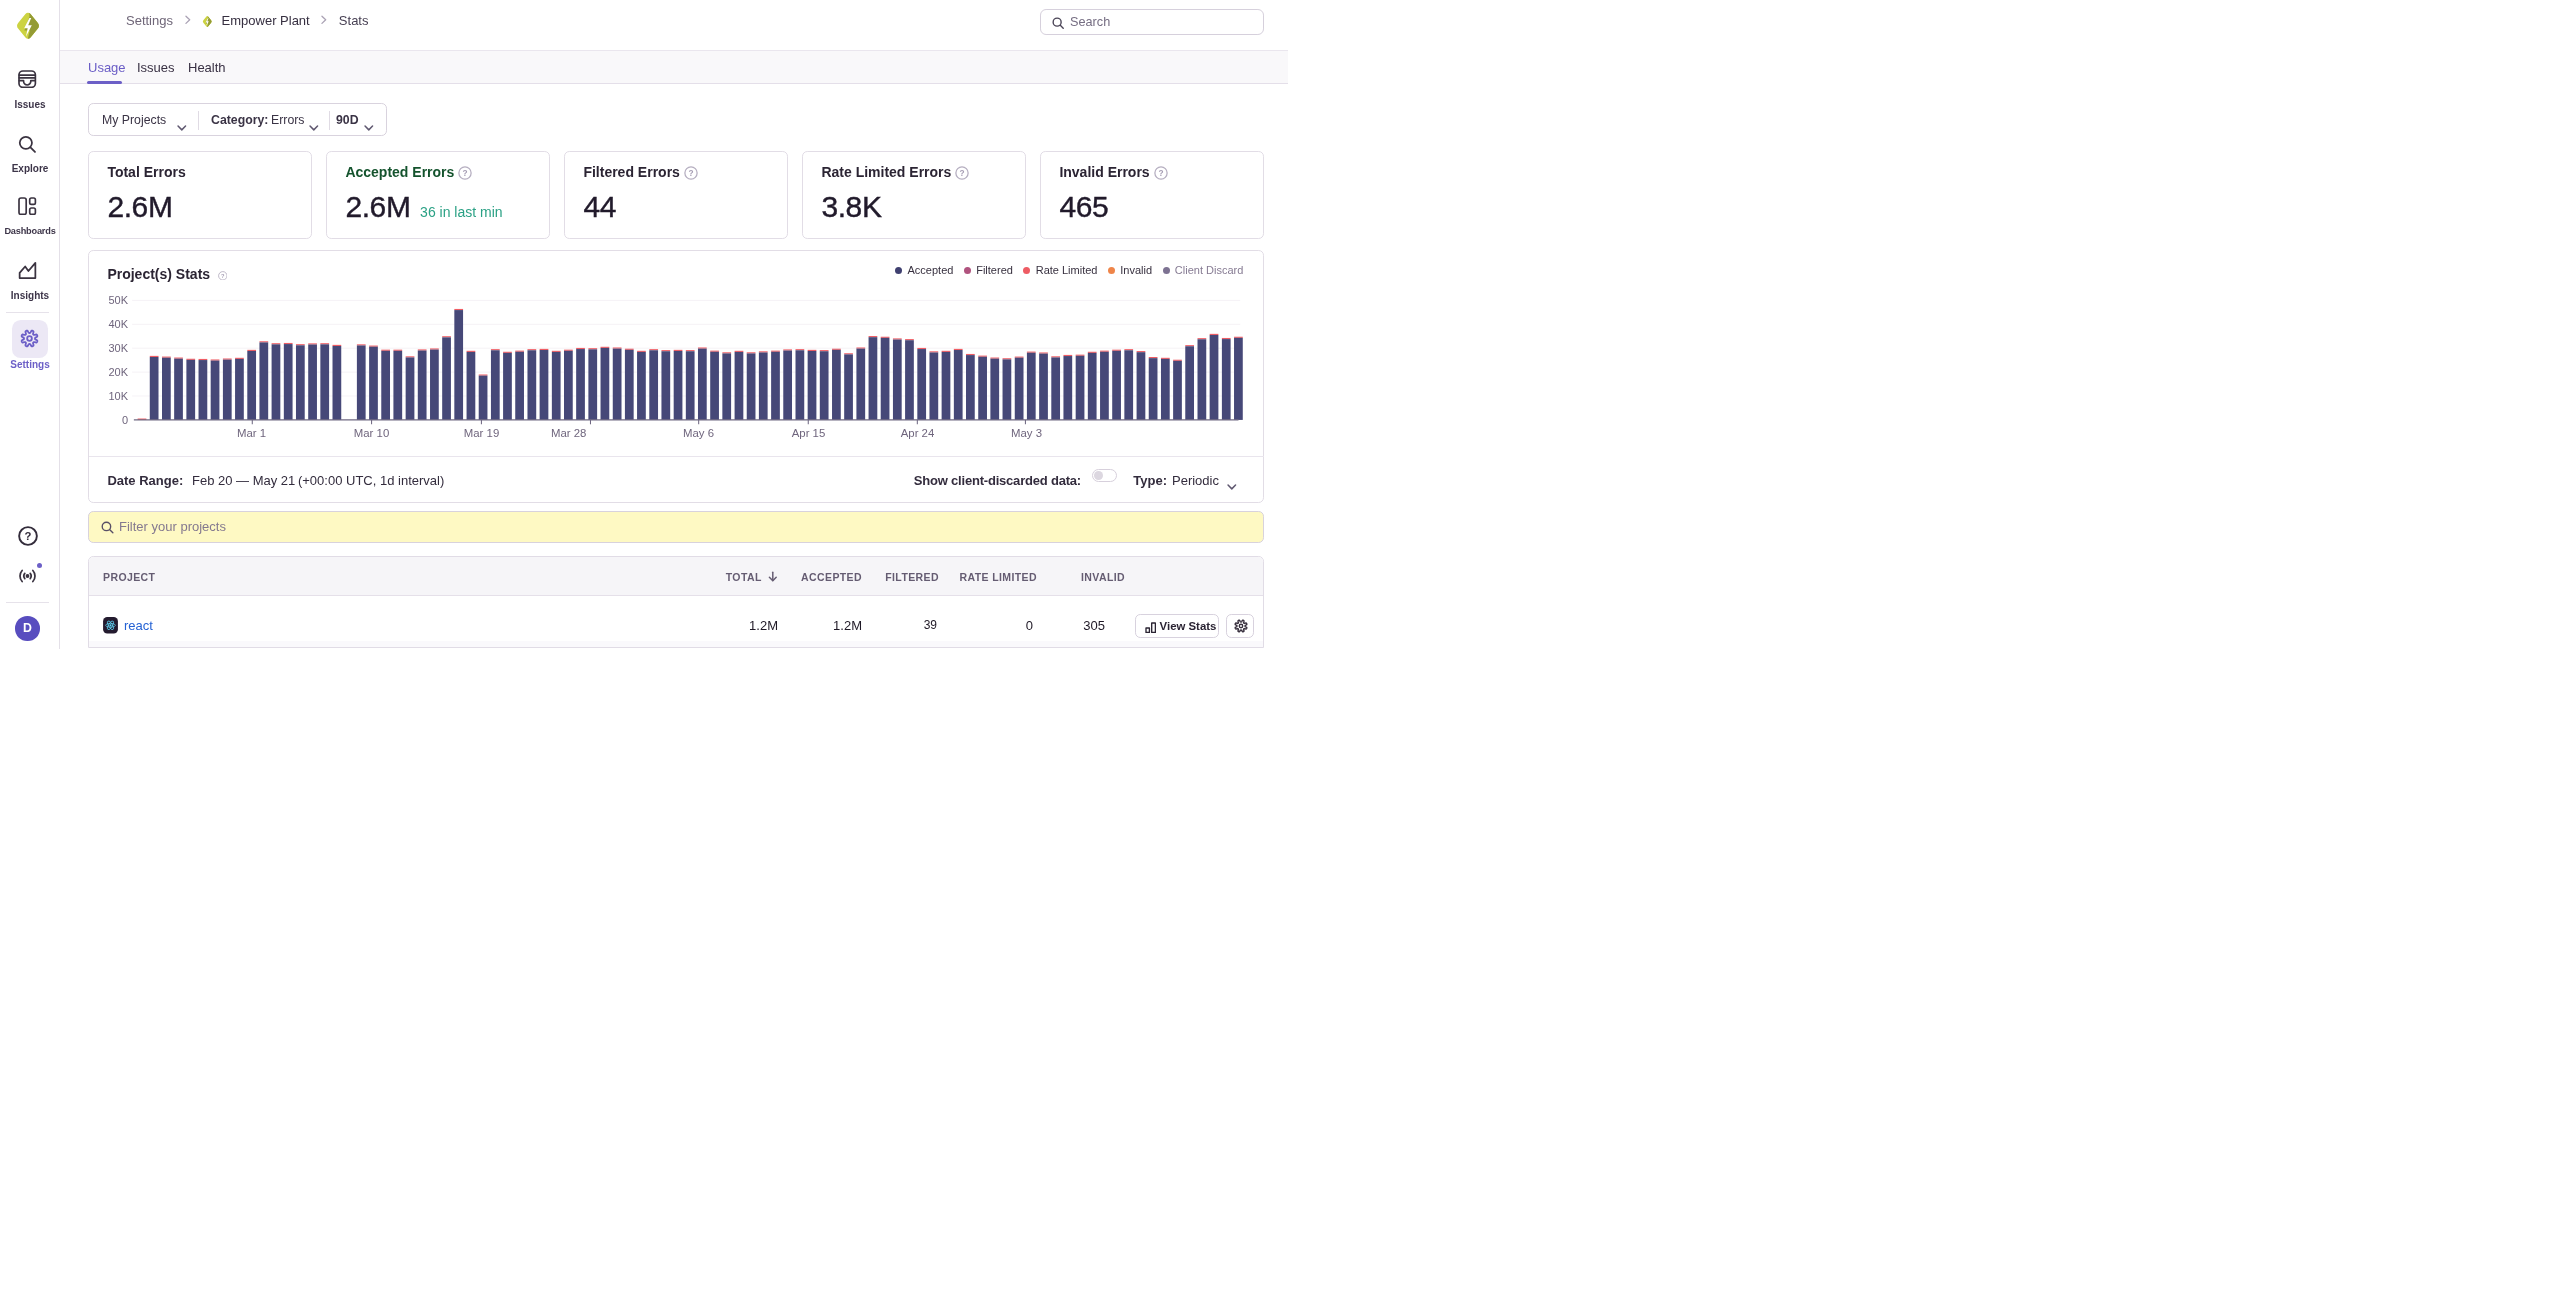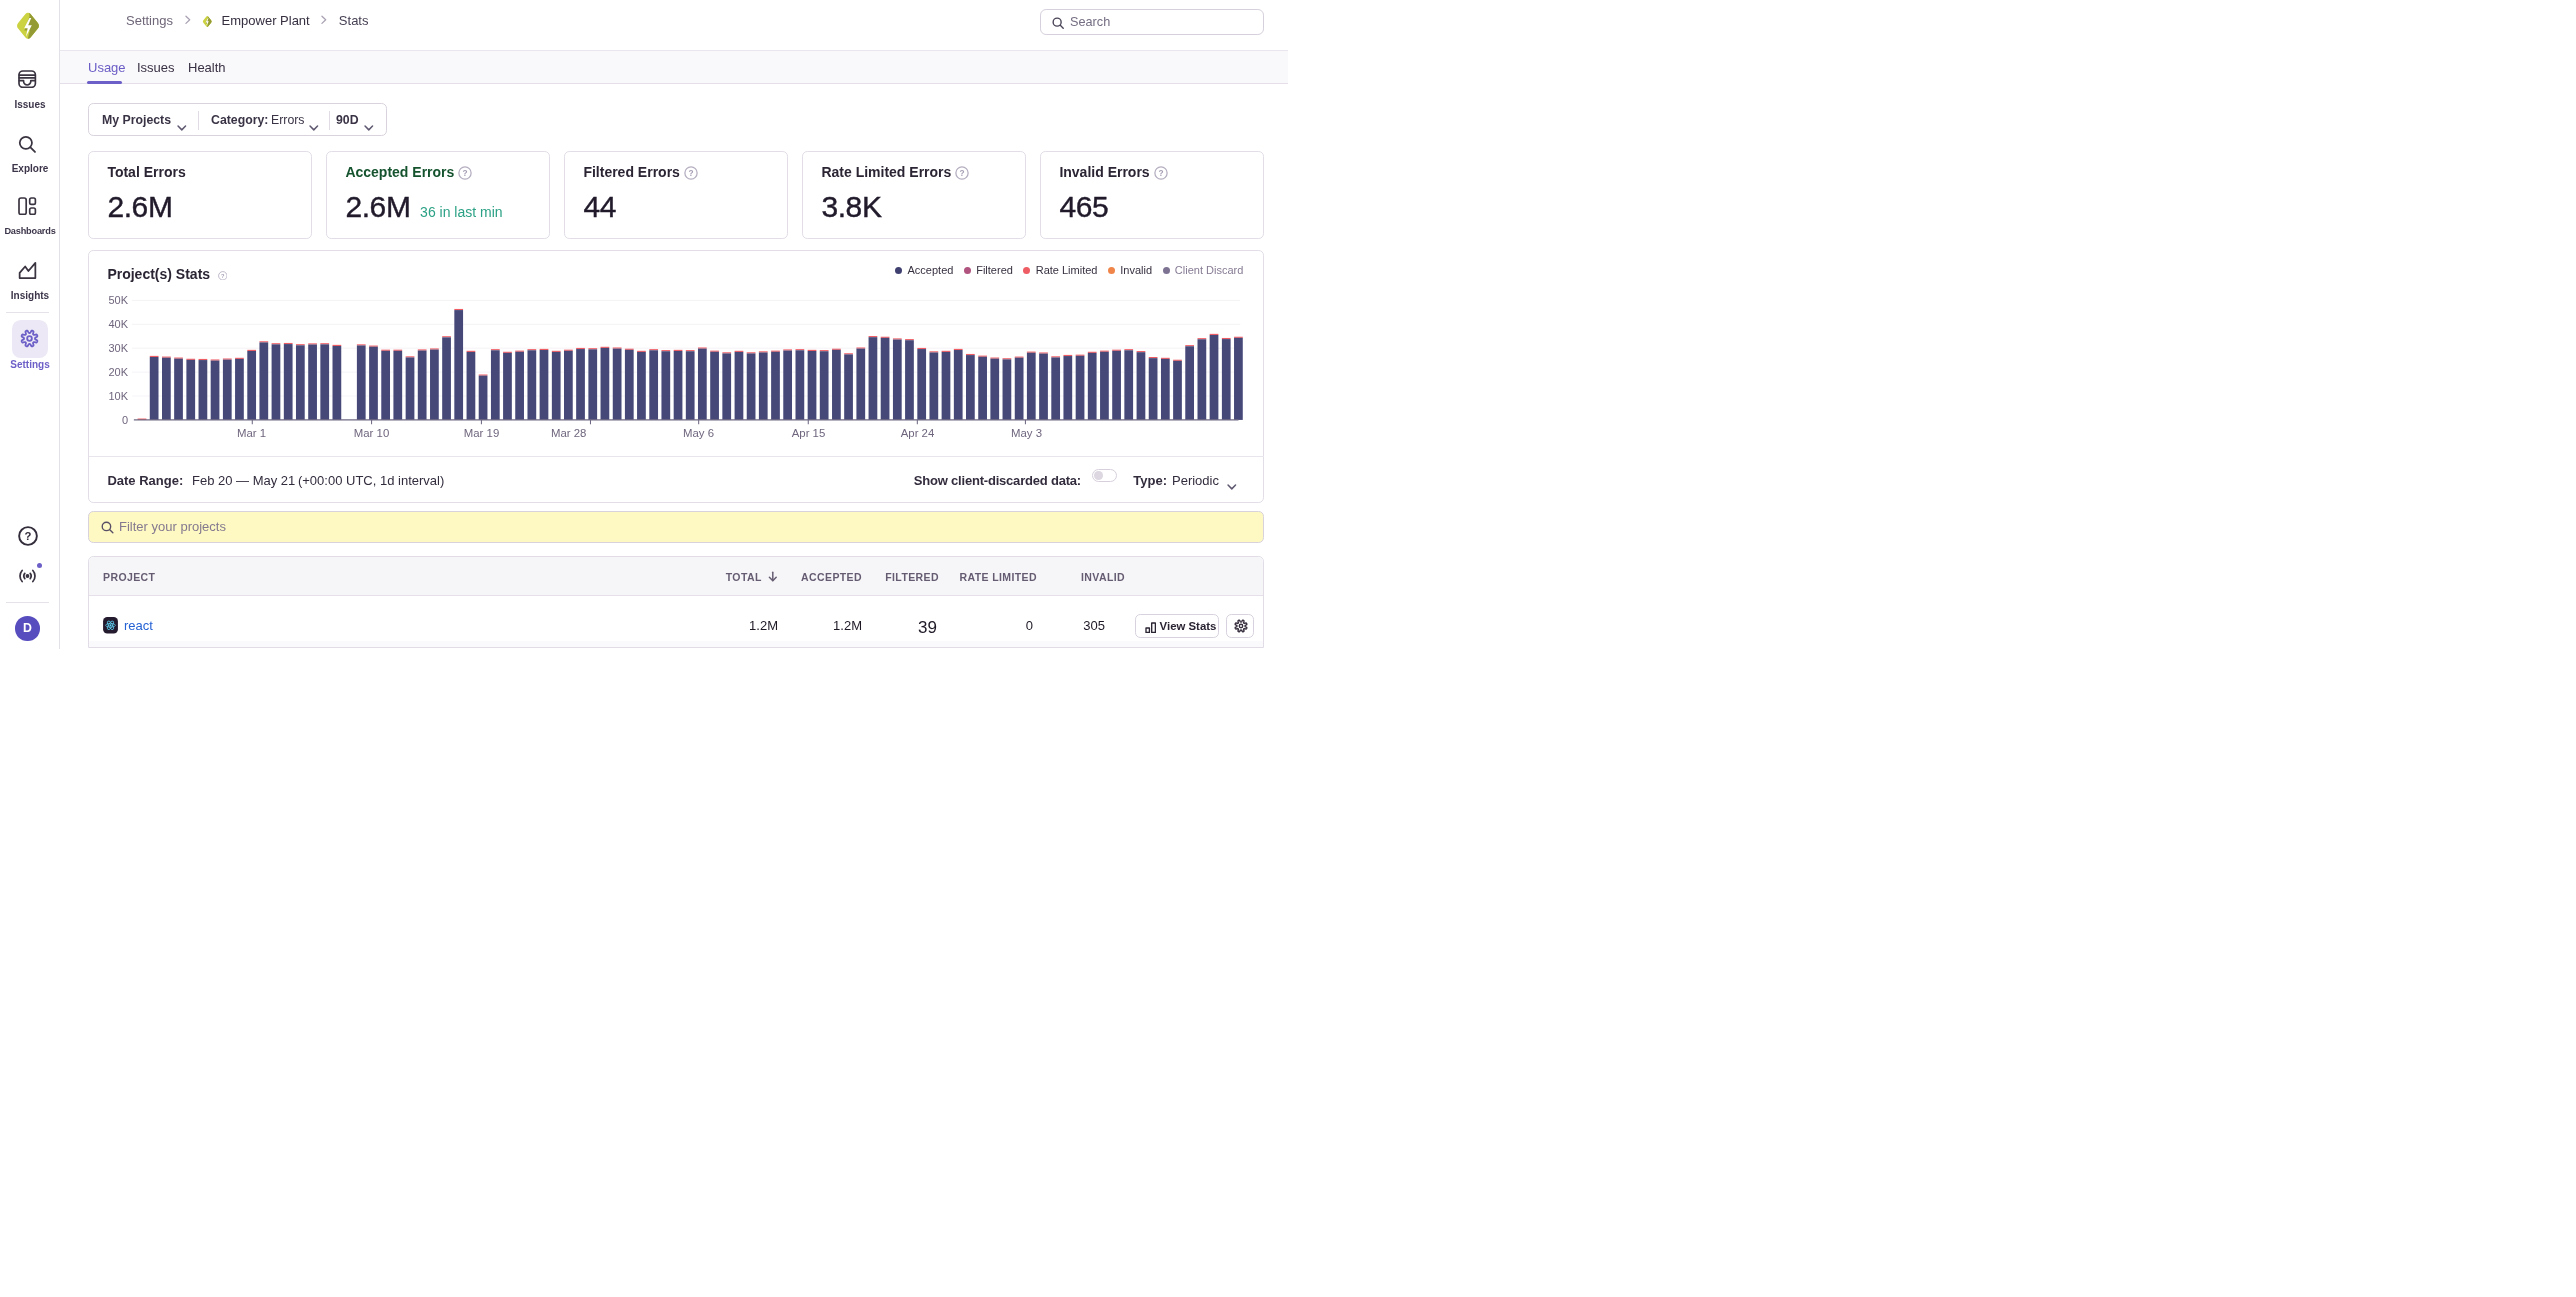--- a/index.html
+++ b/index.html
@@ -99,21 +99,21 @@
 
 <div class="abs" style="left:1040px;top:8.8px;width:224px;height:26px;border:0.9px solid #d6d0dc;border-radius:6.1px;background:#fff;">
   <div class="abs" style="left:11.4px;top:6.1px;"><svg width="12.3" height="12.3" viewBox="0 0 16 16" fill="none" stroke="#4a4456" stroke-width="1.8" stroke-linecap="round">
           <circle cx="6.7" cy="6.7" r="5.2"></circle>
           <line x1="10.8" y1="10.8" x2="14.6" y2="14.6"></line>
         </svg></div>
   <div class="abs" style="left:29px;top:5.3px;font-size:12.7px;color:#756d82;">Search</div>
 </div>
 
 <div class="abs" style="left:88px;top:103px;width:299px;height:33px;border:0.9px solid #d9d3de;border-radius:5.3px;background:#fff;">
-  <div class="abs" style="left:13px;top:9.2px;font-size:12.3px;font-weight:bold;color:#3a3345;">My Projects</div>
+  <div class="abs" style="left:13px;top:9.2px;font-size:12.3px;font-weight:normal;color:#3a3345;">My Projects</div>
   <div class="abs" style="left:88px;top:14px;"><svg width="9.6" height="6.1" viewBox="0 0 11 7" fill="none" stroke="#5f5870" stroke-width="1.7" stroke-linecap="round" stroke-linejoin="round">
           <path d="M1.2,1.2 L5.5,5.6 L9.8,1.2"></path>
         </svg></div>
   <div class="abs" style="left:109px;top:7px;width:0.9px;height:19px;background:#e0dbe4;"></div>
   <div class="abs" style="left:122px;top:9.2px;font-size:12.3px;font-weight:bold;color:#3a3345;">Category:</div>
   <div class="abs" style="left:182px;top:9.2px;font-size:12.3px;color:#3a3345;">Errors</div>
   <div class="abs" style="left:220px;top:14px;"><svg width="9.6" height="6.1" viewBox="0 0 11 7" fill="none" stroke="#5f5870" stroke-width="1.7" stroke-linecap="round" stroke-linejoin="round">
           <path d="M1.2,1.2 L5.5,5.6 L9.8,1.2"></path>
         </svg></div>
   <div class="abs" style="left:240px;top:7px;width:0.9px;height:19px;background:#e0dbe4;"></div>
@@ -431,21 +431,21 @@
 <g stroke="#5ed3f2" stroke-width="0.85" fill="none">
 <ellipse cx="8.5" cy="9.5" rx="5.6" ry="2.2"></ellipse>
 <ellipse cx="8.5" cy="9.5" rx="5.6" ry="2.2" transform="rotate(60 8.5 9.5)"></ellipse>
 <ellipse cx="8.5" cy="9.5" rx="5.6" ry="2.2" transform="rotate(120 8.5 9.5)"></ellipse>
 </g>
           <circle cx="8.5" cy="9.5" r="1.25" fill="#5ed3f2"></circle>
         </svg></div>
   <div class="abs" style="left:35px;top:61px;font-size:13px;color:#2562d4;text-align:center;">react</div>
   <div class="abs" style="left:571px;top:61px;width:118px;text-align:right;font-size:13px;color:#1f1926;">1.2M</div>
   <div class="abs" style="left:655px;top:61px;width:118px;text-align:right;font-size:13px;color:#1f1926;">1.2M</div>
-  <div class="abs" style="left:730px;top:61px;width:118px;text-align:right;font-size:17px;color:#1f1926;">39</div>
+  <div class="abs" style="left:730px;top:61px;width:118px;text-align:right;font-size:12px;color:#1f1926;">39</div>
   <div class="abs" style="left:826px;top:61px;width:118px;text-align:right;font-size:13px;color:#1f1926;">0</div>
   <div class="abs" style="left:898px;top:61px;width:118px;text-align:right;font-size:13px;color:#1f1926;">305</div>
   <div class="abs" style="left:1046px;top:57px;width:84px;height:23.6px;border:0.9px solid #d8d2de;border-radius:5.3px;background:#fff;">
      <div class="abs" style="left:8.8px;top:5.7px;"><svg width="11.4" height="11.4" viewBox="0 0 16 16" fill="none" stroke="#2b2433" stroke-width="1.9" stroke-linejoin="round">
             <rect x="1.4" y="8.4" width="4.8" height="6.2"></rect>
             <rect x="9.4" y="1.4" width="5.2" height="13.2"></rect>
           </svg></div>
      <div class="abs" style="left:23.6px;top:5.3px;font-size:11.4px;font-weight:bold;color:#2b2433;white-space:nowrap;">View Stats</div>
   </div>
   <div class="abs" style="left:1137px;top:57px;width:28px;height:23.6px;border:0.9px solid #d8d2de;border-radius:5.3px;background:#fff;">

